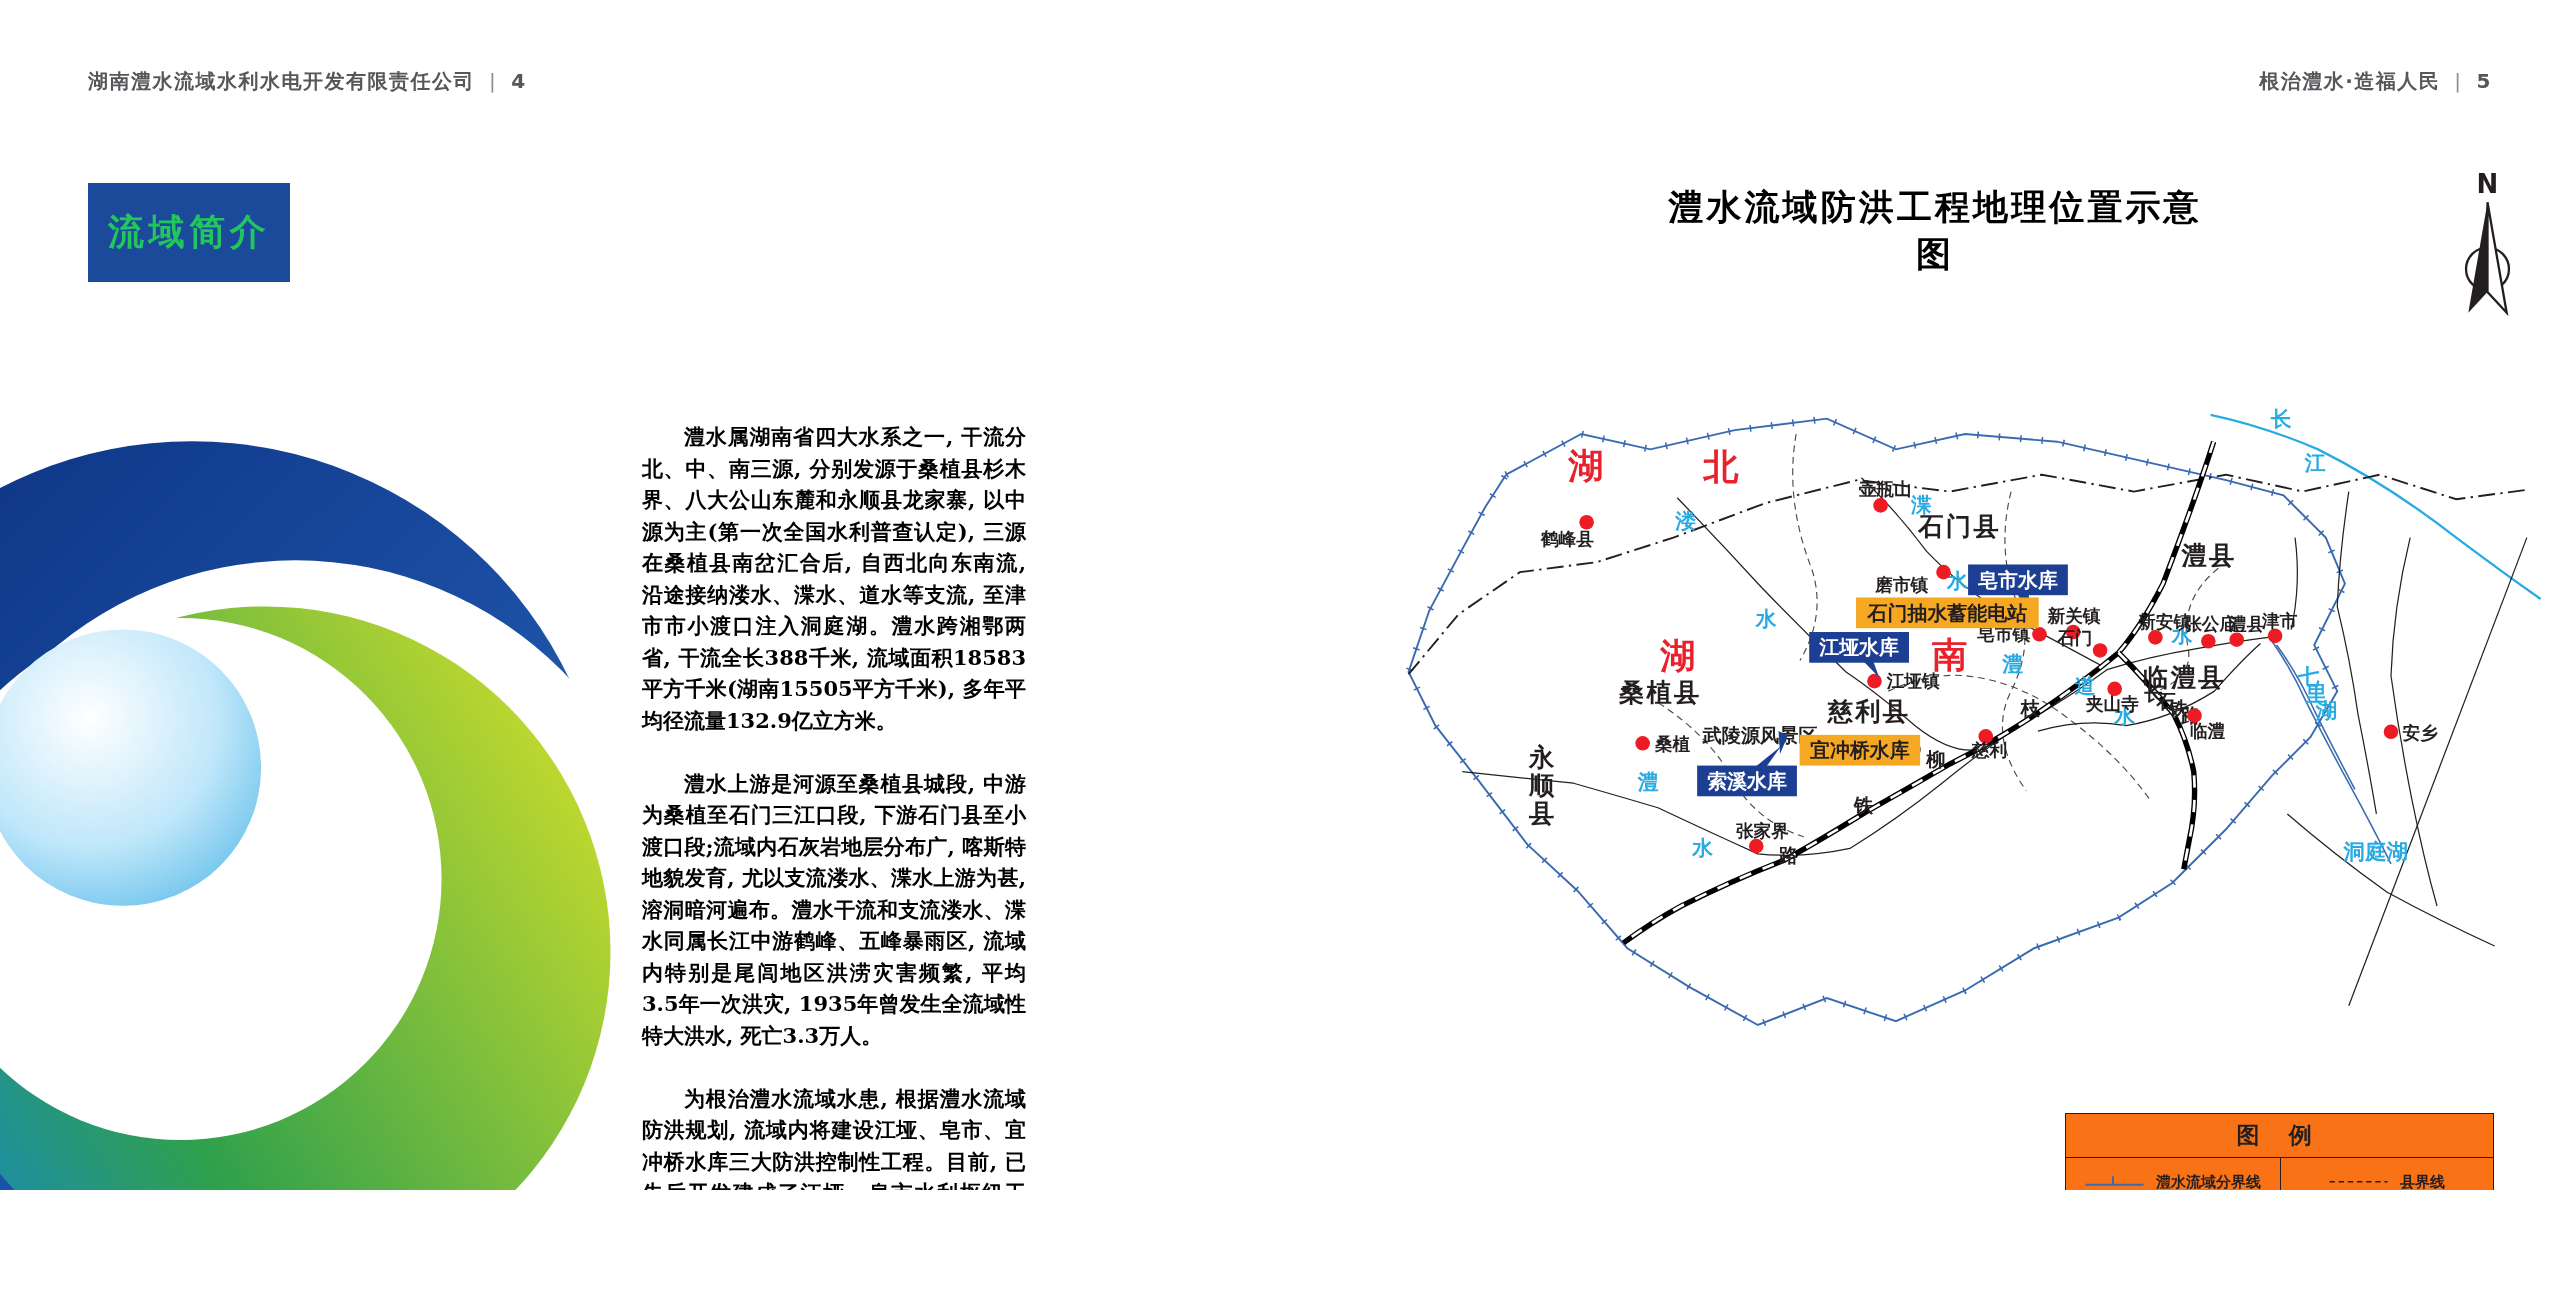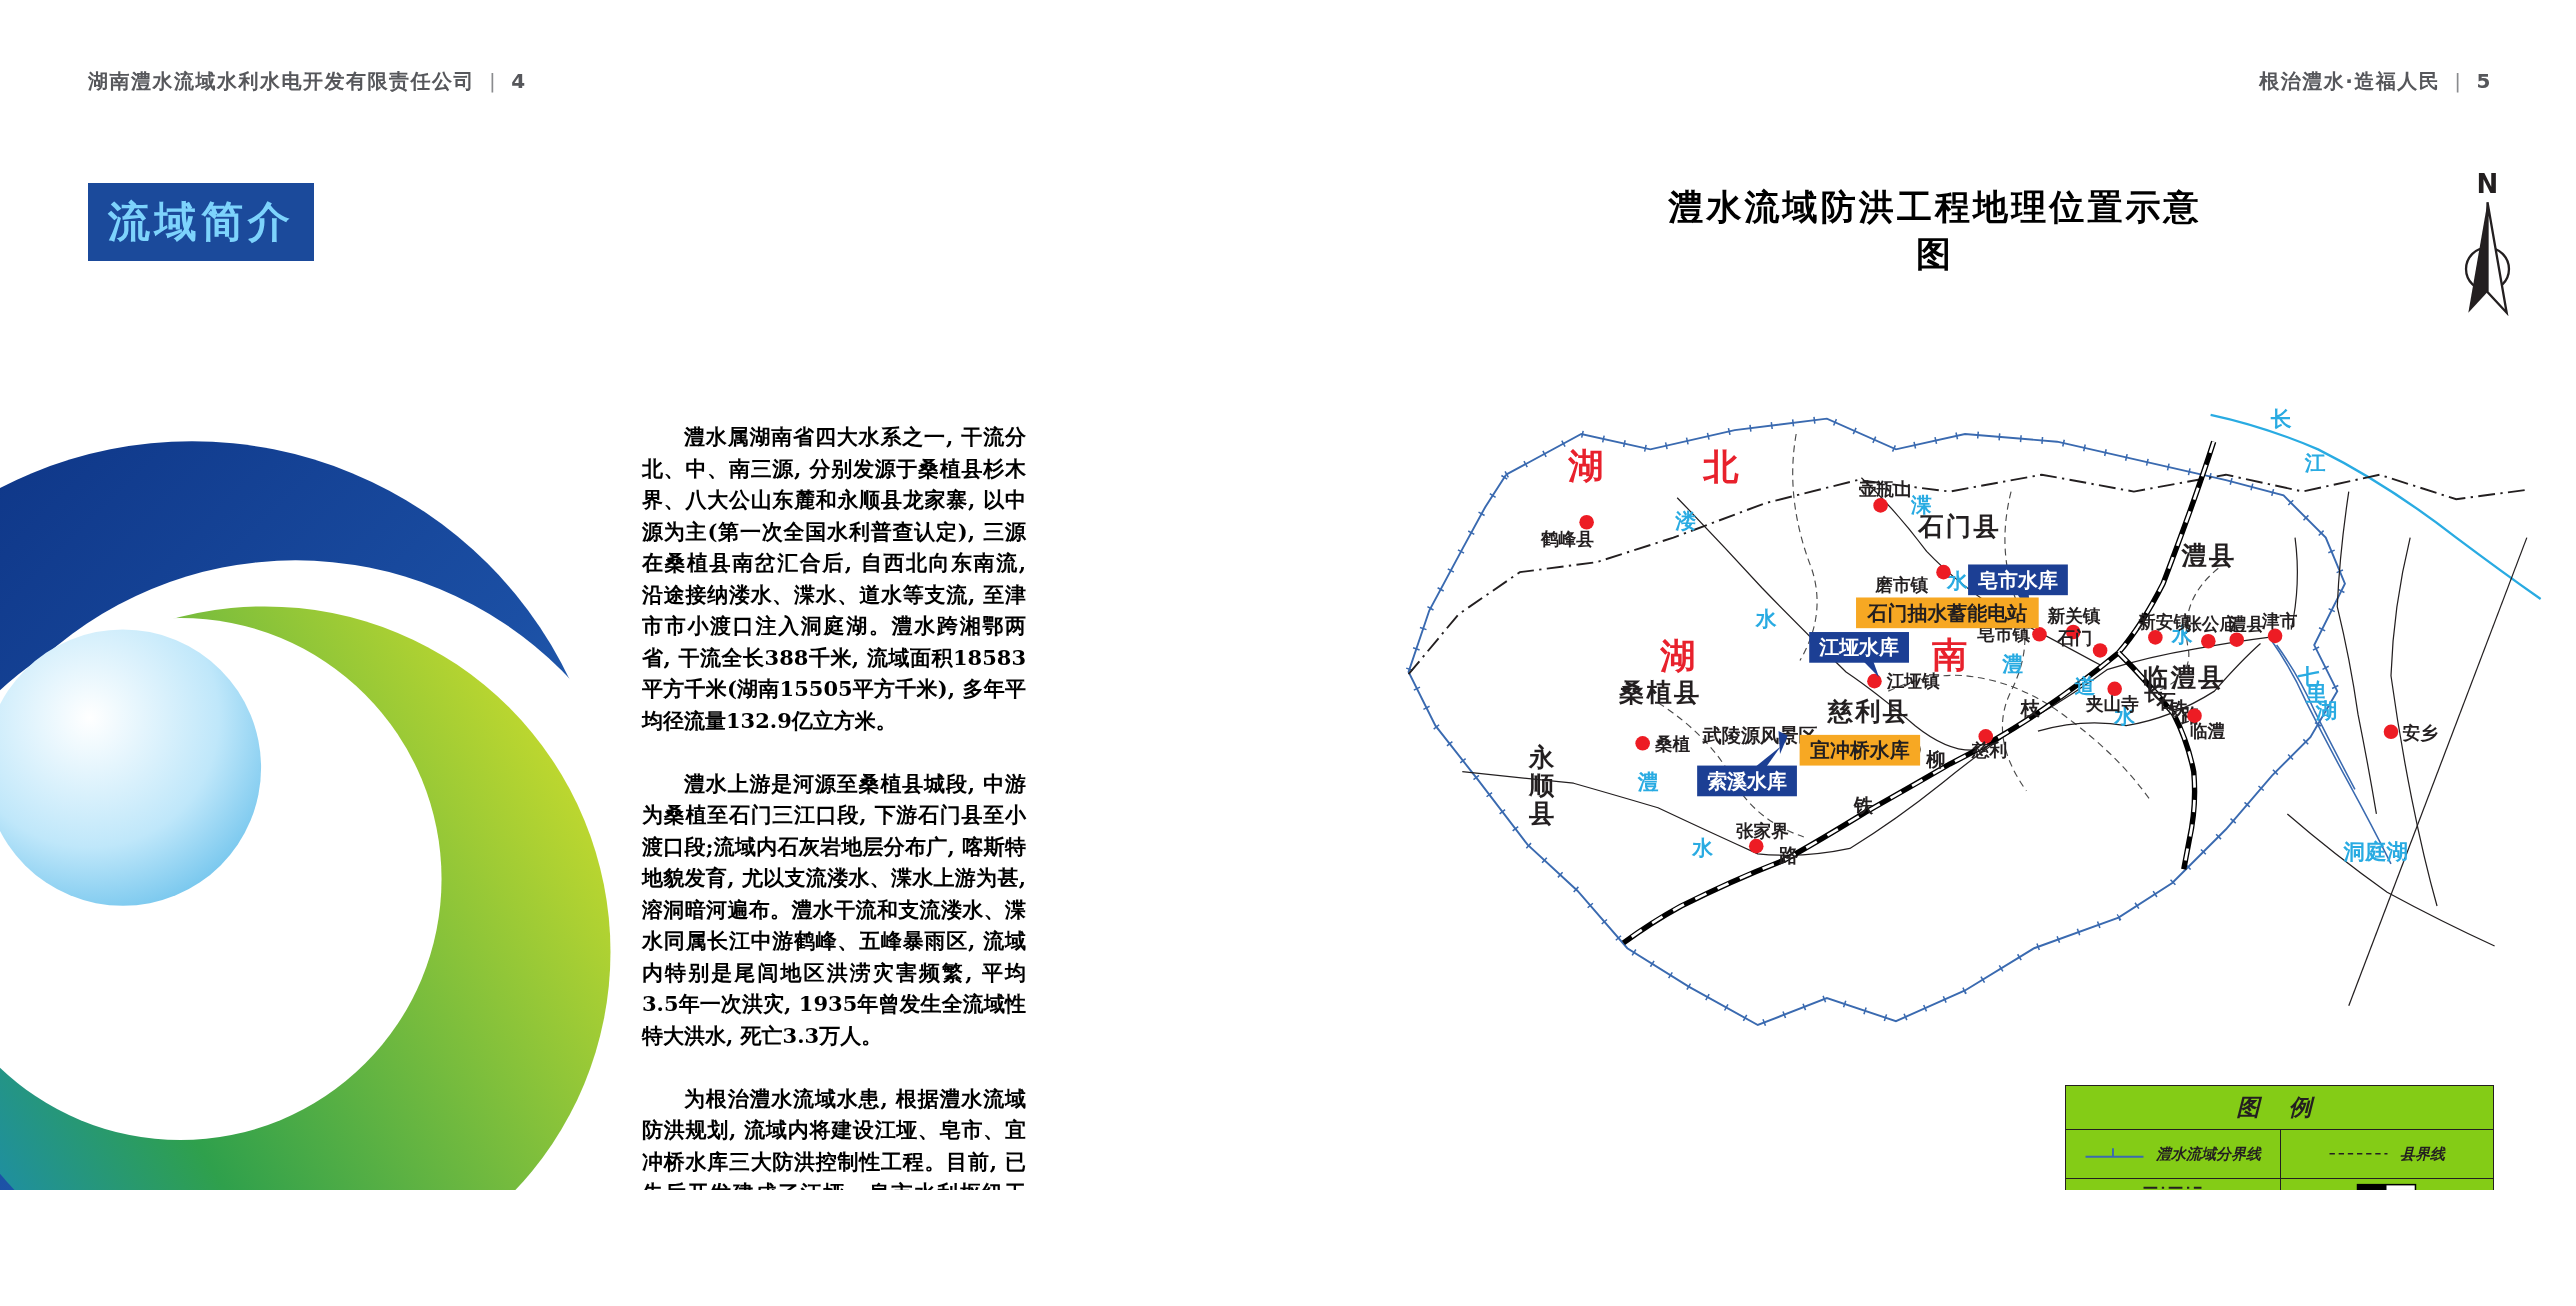--- a/index.html
+++ b/index.html
@@ -4,34 +4,34 @@
 <style>
   html,body{margin:0;padding:0;background:#ffffff;}
   .spread{position:relative;width:2576px;height:1190px;background:#ffffff;overflow:hidden;
           font-family:"DejaVu Sans","Liberation Sans",sans-serif;color:#231f20;}
   
   .hdr{position:absolute;top:68px;font-size:20px;font-weight:bold;color:#56575b;letter-spacing:1.5px;}
   .hdr-left{left:88px;}
   .hdr-right{right:84px;text-align:right;}
   .hdr .sep{font-weight:400;color:#8a8b8e;padding:0 14px;}
   
-  .title-box{position:absolute;left:88px;top:183px;background:#1b4a9b;color:#7dd3fc;
-             font-size:42px;font-weight:bold;letter-spacing:4.6px;padding:11px 20px;}
+  .title-box{position:absolute;left:88px;top:183px;background:#1b4a9b;color:#22c55e;
+             font-size:36px;font-weight:bold;letter-spacing:4.6px;padding:25px 20px;}
   .body-text{position:absolute;left:642px;top:421px;width:384px;font-family:"DejaVu Serif","Liberation Serif",serif;
              font-size:21px;line-height:31.5px;font-weight:600;text-align:justify;color:#000000;}
   .body-text p{margin:0 0 31.5px 0;text-indent:2em;}
   
   .map-title{position:absolute;left:1651px;top:184px;width:568px;text-align:center;color:#000000;
              font-size:35px;font-weight:bold;letter-spacing:3.1px;}
   .logo-svg{position:absolute;left:0;top:399px;}
   .map-svg{position:absolute;left:1351px;top:330px;}
   .compass{position:absolute;left:2453px;top:173px;width:69px;text-align:center;}
   .compass .n{font-size:26px;font-weight:bold;color:#231f20;line-height:23px;}
   
-  .legend{position:absolute;left:2065px;top:1085px;width:427px;border:1.5px solid #231f20;background:#84cc16;font-style:italic;}
+  .legend{position:absolute;left:2065px;top:1113px;width:427px;border:1.5px solid #231f20;background:#f97316;}
   .legend .lg-title{height:43px;line-height:43px;text-align:center;font-size:23px;font-weight:bold;
                     border-bottom:1.5px solid #231f20;letter-spacing:10.7px;}
   .lg-grid{display:grid;grid-template-columns:1fr 1fr;}
   .lg-cell{height:48px;display:flex;align-items:center;justify-content:center;gap:10.7px;
            font-size:15px;font-weight:bold;}
   .lg-cell.bl{border-left:1.5px solid #231f20;}
   .lg-cell.bt{border-top:1.5px solid #231f20;flex-direction:column;}
   
   text{font-family:"DejaVu Sans","Liberation Sans",sans-serif;}
   .prov{fill:#e8212c;font-size:46px;font-weight:bold;}

